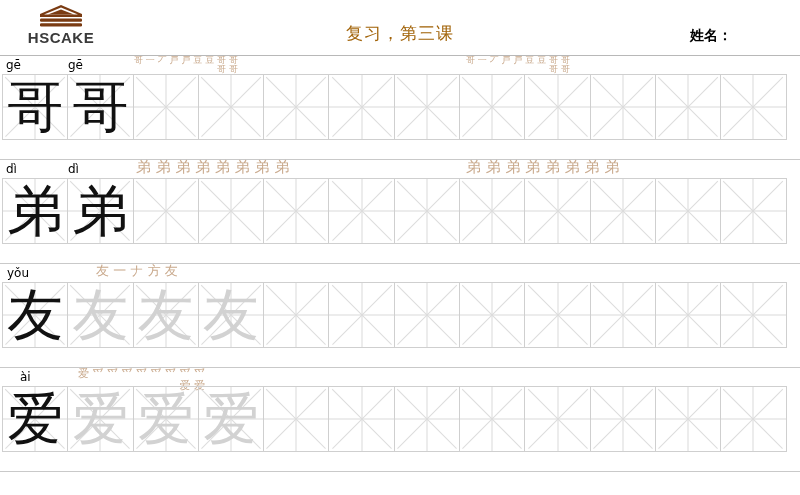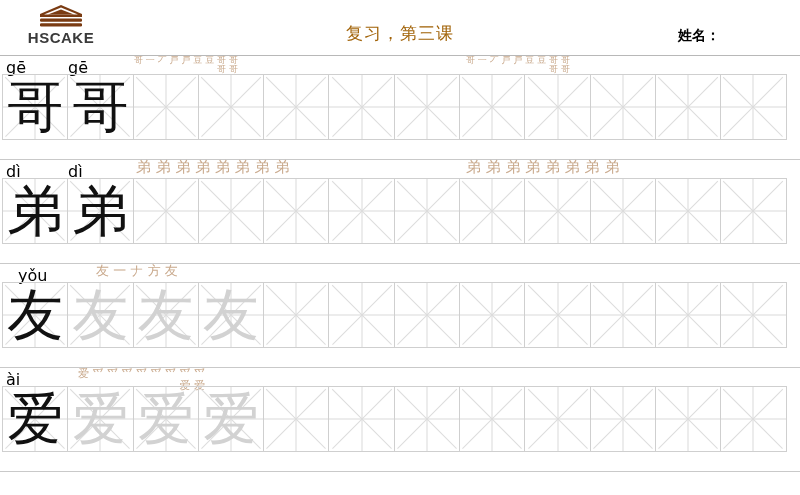--- a/index.html
+++ b/index.html
@@ -56,21 +56,21 @@
     right: 0;
     top: 22px;
     text-align: center;
     font-size: 17px;
     font-family: "DejaVu Sans", sans-serif;
     color: #a16207;
     letter-spacing: 1px;
   }
   .name-field {
     position: absolute;
-    right: 80px;
+    right: 68px;
     top: 27px;
     font-size: 14px;
     font-family: "DejaVu Sans", sans-serif;
     font-weight: bold;
     color: #000;
   }
   .header-rule {
     position: absolute;
     left: 0;
     top: 55px;
@@ -80,21 +80,21 @@
   }
 
   
   .row {
     position: relative;
     width: 800px;
     height: 104px;
   }
   .pinyin {
     position: absolute;
-    font-size: 16px;
+    font-size: 12px;
     font-family: "DejaVu Sans", sans-serif;
     color: #000;
     top: 2px;
   }
 
   
   .stroke-strip {
     position: absolute;
     top: 0;
     font-family: "DejaVu Sans", sans-serif;
@@ -387,21 +387,21 @@
             <div class="cross h"></div>
             <div class="cross v"></div>
             <div class="diag d1"></div>
             <div class="diag d2"></div>
             <div class="glyph empty">弟</div>
           </div>
         </div>
         <div class="bottom-rule"></div>
       </div>
       <div class="row">
-        <span class="pinyin" style="left: 18px;">yǒu</span>
+        <span class="pinyin" style="left: 7px;">yǒu</span>
         <div class="stroke-strip" style="left: 96px; font-size: 13px;">
           <div>友 一 ナ 方 友</div>
         </div>
         <div class="grid">
           <div class="cell">
             <div class="cross h"></div>
             <div class="cross v"></div>
             <div class="diag d1"></div>
             <div class="diag d2"></div>
             <div class="glyph solid">友</div>
@@ -480,21 +480,21 @@
             <div class="cross h"></div>
             <div class="cross v"></div>
             <div class="diag d1"></div>
             <div class="diag d2"></div>
             <div class="glyph empty">友</div>
           </div>
         </div>
         <div class="bottom-rule"></div>
       </div>
       <div class="row">
-        <span class="pinyin" style="left: 6px;">ài</span>
+        <span class="pinyin" style="left: 20px;">ài</span>
         <div class="stroke-strip" style="left: 78px; font-size: 11px;">
           <div>爱 爫 爫 爫 爫 爫 爫 爫 爫</div>
           <div>爱 爱</div>
         </div>
         <div class="grid">
           <div class="cell">
             <div class="cross h"></div>
             <div class="cross v"></div>
             <div class="diag d1"></div>
             <div class="diag d2"></div>

